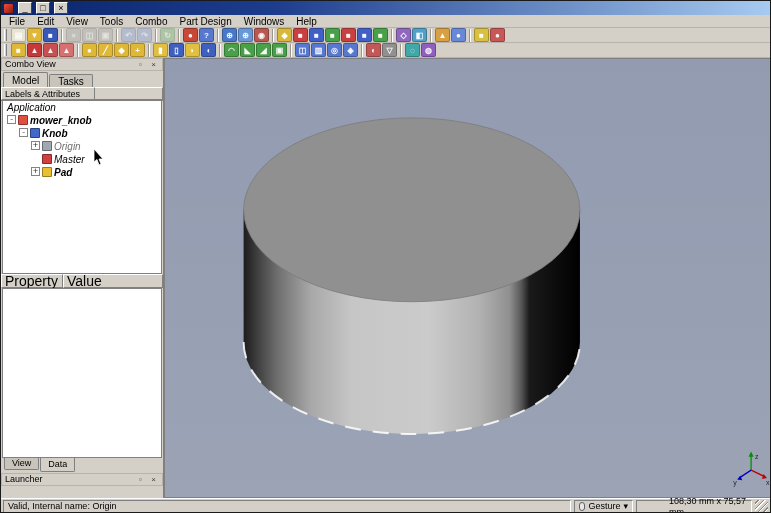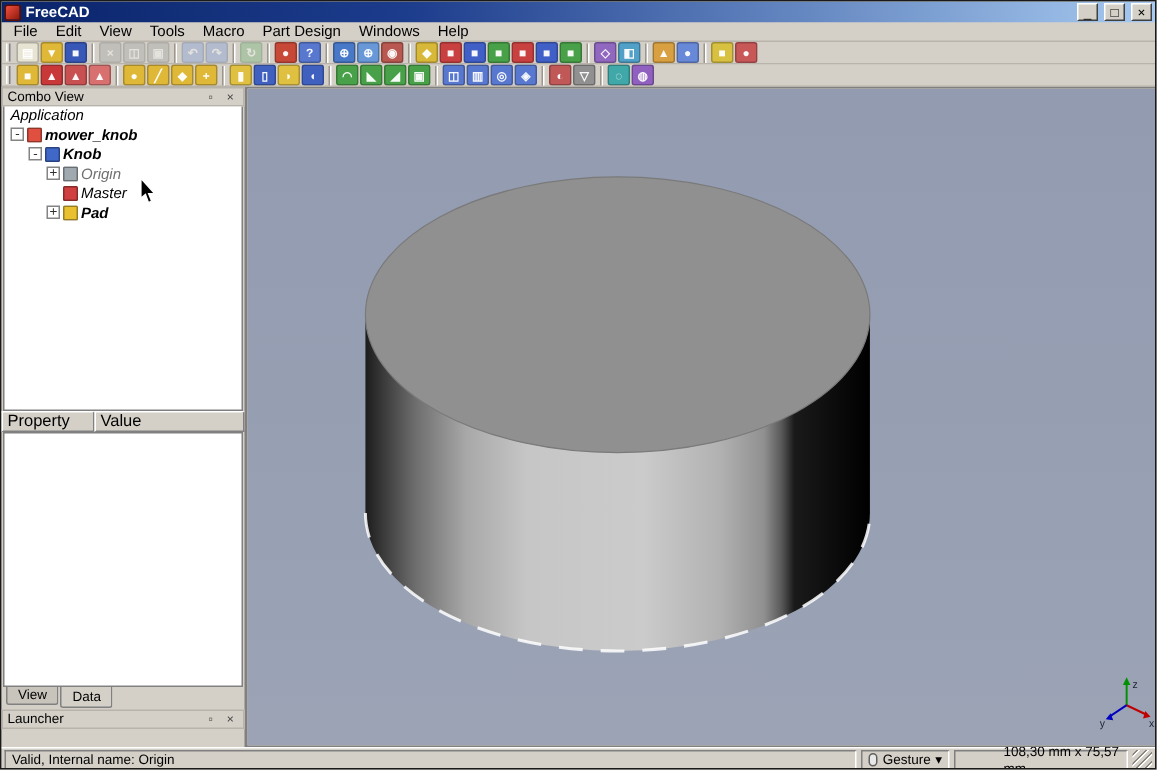--- a/index.html
+++ b/index.html
@@ -59,21 +59,21 @@
     line-height:7px; text-align:center; flex:none; color:#303030; }
   .expander:empty { visibility:hidden; }
   .ticon { width:10px; height:10px; flex:none; border:1px solid rgba(0,0,0,.35); border-radius:1px; }
   .ticon:not([style]) { display:none; }
   .tlabel { white-space:nowrap; line-height:12px; }
   .trow.bold .tlabel { font-weight:bold; }
   .trow.gray .tlabel { color:#707070; }
   .cursor-overlay { position:absolute; left:90px; top:48px; width:12px; height:18px; }
   .prop-hdr { height:14px; display:flex; flex:none; }
   .ph-cell { border:1px solid; border-color:#fff #808080 #808080 #fff; background:#d4d0c8;
-    font-size:11px; padding:1px 3px; line-height:10px; }
+    font-size:14px; padding:1px 3px; line-height:10px; }
   .ph-cell:first-child { width:62px; }
   .ph-cell:last-child { flex:1; }
   .prop-body { height:170px; background:#fff; border:1px solid #808080; margin:0 1px; flex:none; }
   .btabs { height:15px; display:flex; padding-left:3px; align-items:flex-start; gap:1px; flex:none; }
   .btab { font-size:9px; padding:0 7px; border:1px solid #808080; border-top:none;
     background:#c8c4bc; height:12px; line-height:11px; border-radius:0 0 2px 2px; }
   .btab.active { background:#d4d0c8; height:14px; line-height:13px; }
   .launcher-body { height:12px; flex:none; }
   
   .right { flex:1; display:flex; flex-direction:column; min-width:0; }
@@ -98,33 +98,32 @@
     background:#e8e8e8; flex:none; }
   .sb-dims { width:116px; justify-content:center;padding-left:32px; }
   .sb-grip { width:13px; height:13px; flex:none;
     background:repeating-linear-gradient(135deg,#d4d0c8 0 2px,#8a867e 2px 3px,#fff 3px 4px); }
 </style>
 </head>
 <body>
 
 <div class="titlebar">
   <span class="title-icon"></span>
-  <span class="title-text">FreeCAD</span>
   <span class="tbtn">_</span>
   <span class="tbtn">□</span>
   <span class="tbtn">×</span>
 </div>
 
 <div class="menubar">
 
 <span class="menu-item">File</span>
     <span class="menu-item">Edit</span>
     <span class="menu-item">View</span>
     <span class="menu-item">Tools</span>
-    <span class="menu-item">Macro</span>
+    <span class="menu-item">Combo</span>
     <span class="menu-item">Part Design</span>
     <span class="menu-item">Windows</span>
     <span class="menu-item">Help</span>
   </div>
 
 <div class="toolbar">
   <span class="tb-grip"></span>
   <span style="display:flex;align-items:center;gap:1px">
 
   <span class="tbicon" style="background: rgb(232, 228, 212);">
@@ -334,20 +333,29 @@
     </span>
 </div>
 
 <div class="main">
 
   <div class="left">
     <div class="panel-hdr">
       <span class="ph-title">Combo View</span>
       <span class="phbtn">▫</span>
       <span class="phbtn">×</span>
+    </div>
+    <div class="tabs-top">
+
+    <span class="tab active">Model</span>
+        <span class="tab">Tasks</span>
+      </div>
+    <div class="labels-hdr">
+      <span class="lh-cell">Labels &amp; Attributes</span>
+      <span class="lh-rest"></span>
     </div>
     <div class="tree">
       <div>
 
       <div class="trow root" style="padding-left: 4px;">
 
           <span class="tlabel">Application</span>
         </div>
           <div class="trow bold" style="padding-left: 4px;">
           <span class="expander">-</span>

